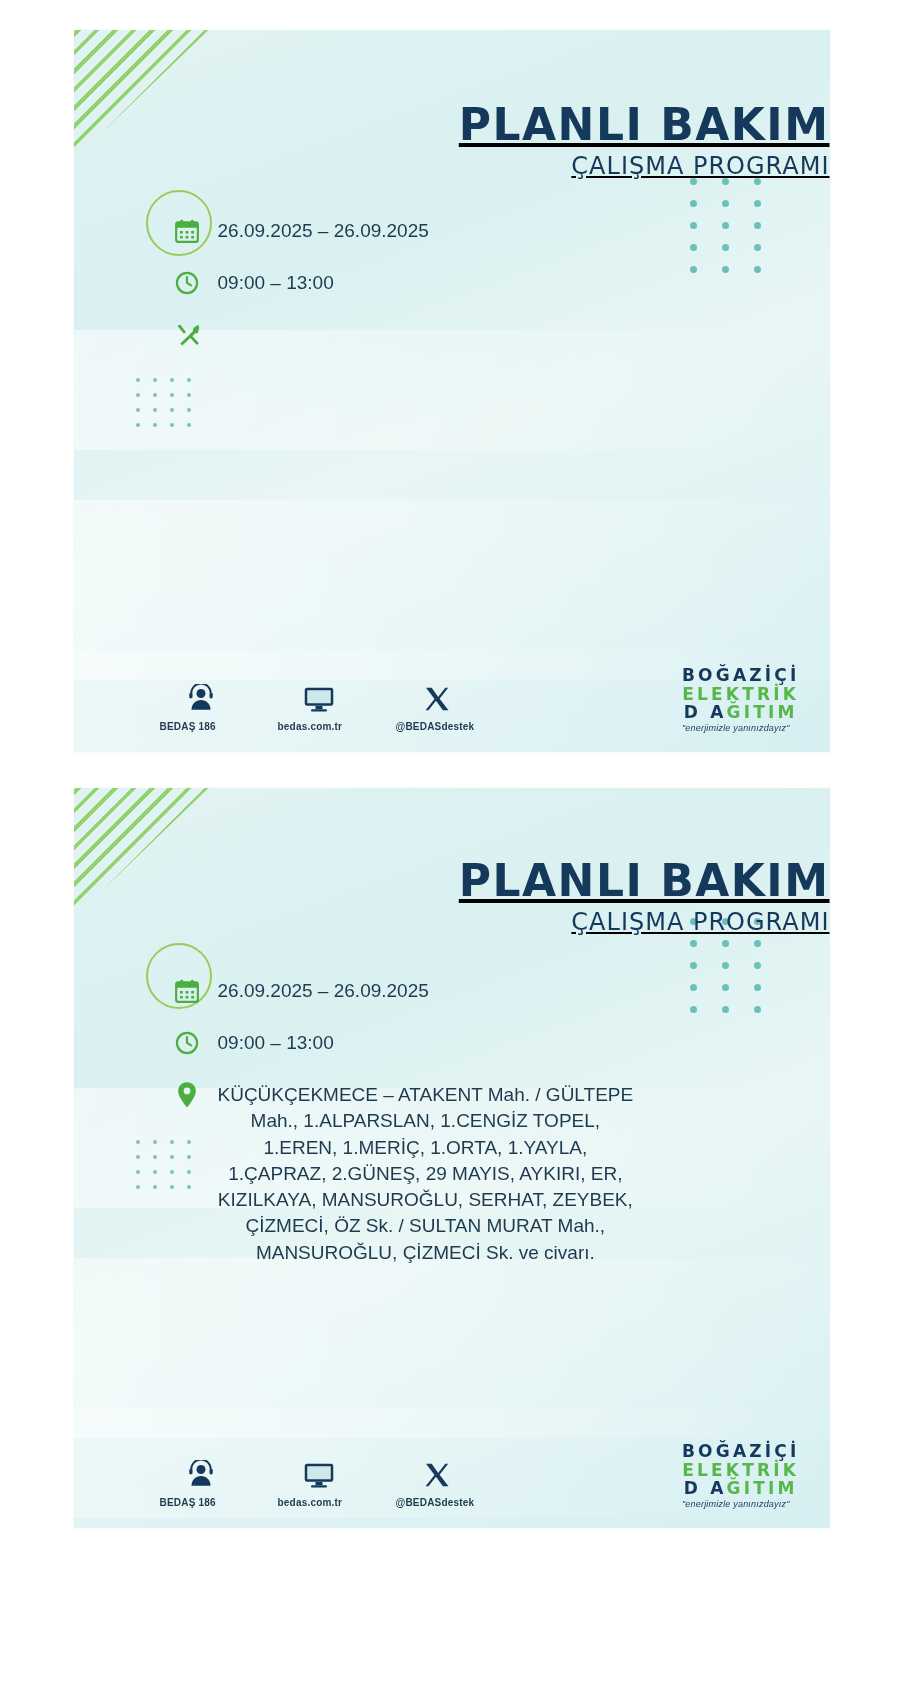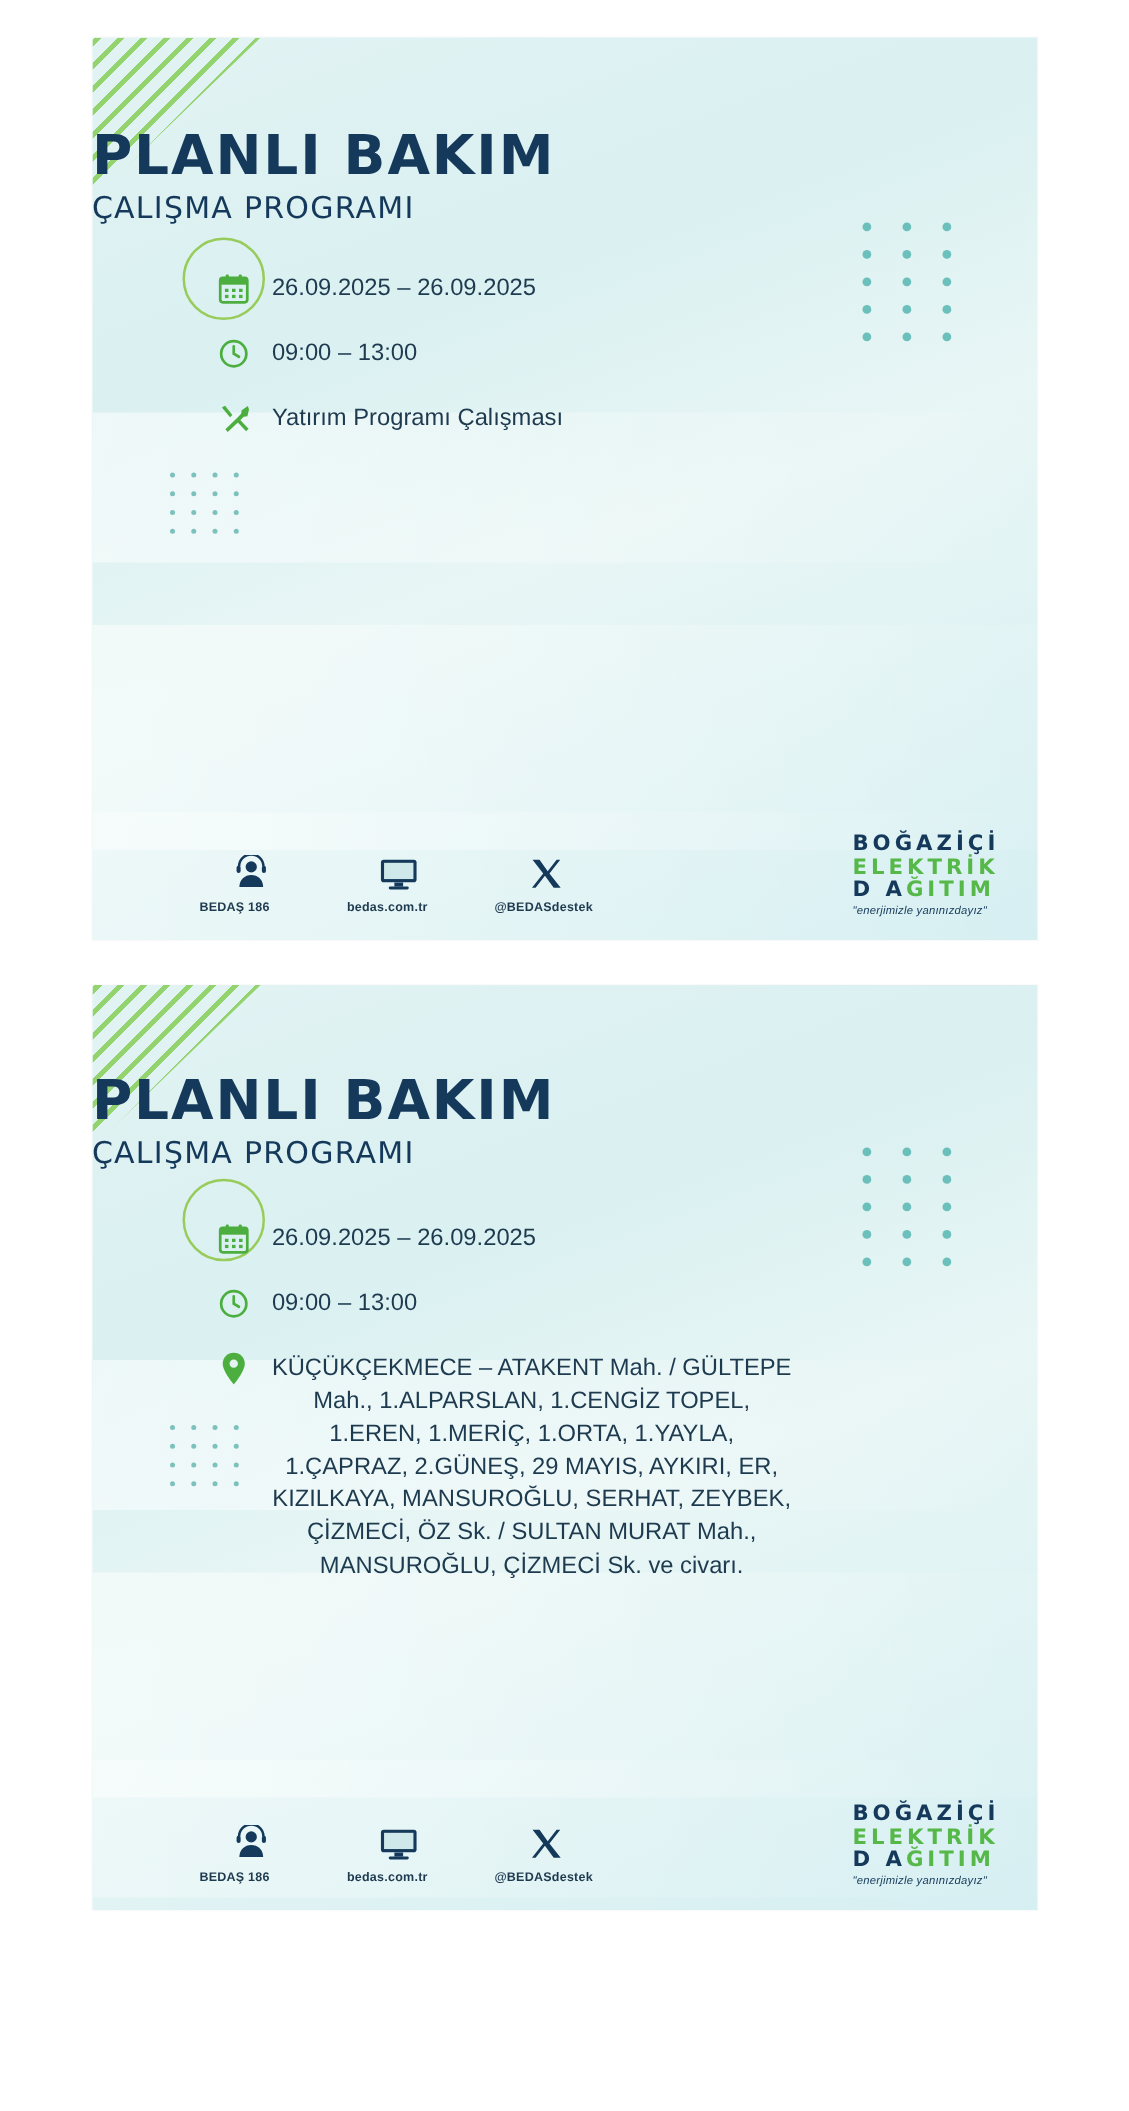--- a/index.html
+++ b/index.html
@@ -100,22 +100,23 @@
     width: 4px; height: 4px;
     border-radius: 50%;
     background: #5fb3ad;
     opacity: 0.8;
     display: block;
   }
 
   .titles {
     position: relative;
     padding-top: 72px;
-    text-align: left;
+    text-align: right;
     z-index: 3;
+    text-decoration: underline;
   }
   .card-2 .titles { padding-top: 70px; }
   .title-main {
     font-size: 44px;
     font-weight: bold;
     letter-spacing: 1.5px;
     color: #15395b;
     line-height: 1.05;
     font-family: "DejaVu Sans", sans-serif;
   }
@@ -194,20 +195,21 @@
 
   .brand {
     text-align: left;
     line-height: 1.08;
   }
   .brand .l1, .brand .l2, .brand .l3 {
     font-size: 17px;
     font-weight: bold;
     letter-spacing: 3.2px;
     font-family: "DejaVu Sans", sans-serif;
+    text-align: center;
   }
   .brand .l1 { color: #15395b; }
   .brand .l2 { color: #57b84a; }
   .brand .l3 { color: #57b84a; }
   .brand .l3 .b { color: #15395b; }
   .brand .slogan {
     margin-top: 3px;
     font-size: 9px;
     font-style: italic;
     color: #15395b;
@@ -296,21 +298,20 @@
       </div>
 
       <div class="row">
         <span class="ico">
           <svg width="28" height="28" viewBox="0 0 24 24">
             <path d="M3 4.3 L5.2 3 L10.2 9.4 L8.6 11 Z" fill="#4cae3f"></path>
             <path d="M12.8 13.3 L19.6 20.6 L21.3 18.9 L14.6 11.8 Z" fill="#4cae3f"></path>
             <path d="M20.8 3.2 L16.6 6.1 L16.2 8.6 L13.6 11.3 L5.4 19.2 L7 21 L15.4 13.2 L18 10.7 L20.5 10.2 L21.6 5.6 Z" fill="#4cae3f"></path>
           </svg>
         </span>
-        <span class="txt">Yatırım Programı Çalışması</span>
       </div>
 
     </div>
 
     <div class="footer">
       <div class="channels">
         <div class="channel">
           <span class="glyph">
             <svg width="30" height="30" viewBox="0 0 24 24">
               <circle cx="12" cy="7.6" r="3.6" fill="#15395b"></circle>

